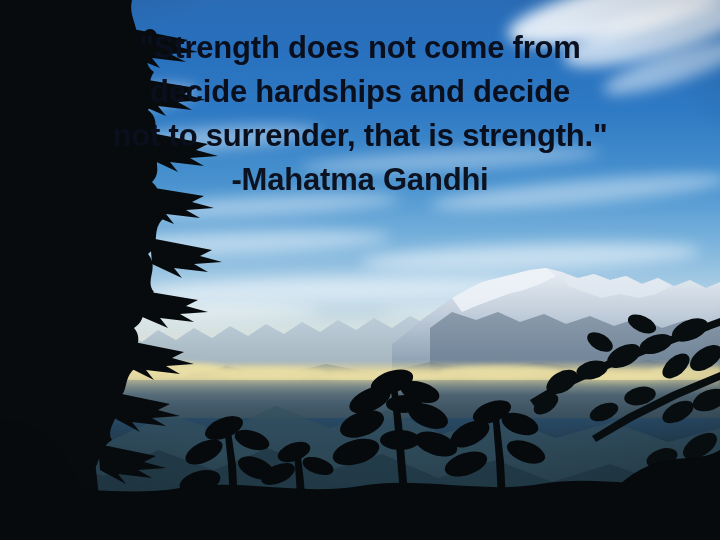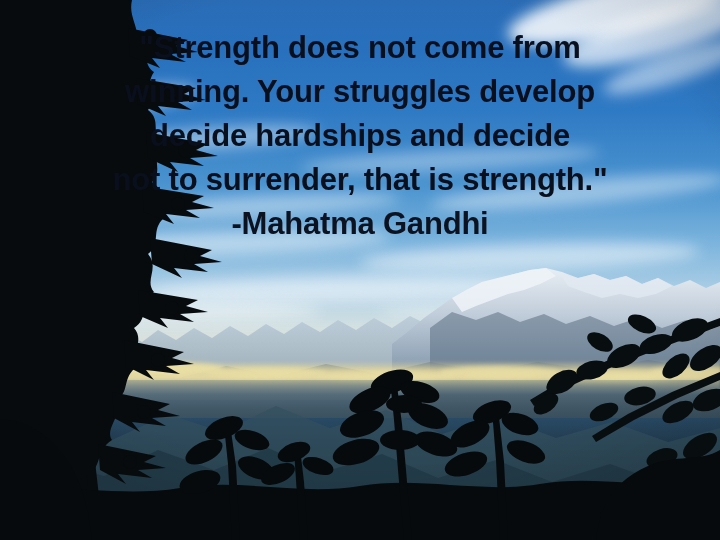--- a/index.html
+++ b/index.html
@@ -336,19 +336,18 @@
 
       <path d="M596,540 C600,500 620,478 648,466 C676,454 700,462 720,450
            L720,540 Z"></path>
 
       <path d="M0,420 C26,418 48,436 64,456 C80,476 88,506 92,540 L0,540 Z"></path>
     </g>
   </svg>
 
   <div class="quote-block">
     <div class="quote-line">"Strength does not come from</div>
-    <div class="quote-line">winning. Your struggles develop</div>
     <div class="quote-line">decide hardships and decide</div>
     <div class="quote-line">not to surrender, that is strength."</div>
     <div class="attribution">-Mahatma Gandhi</div>
   </div>
 
 </div>
 
 </body></html>

